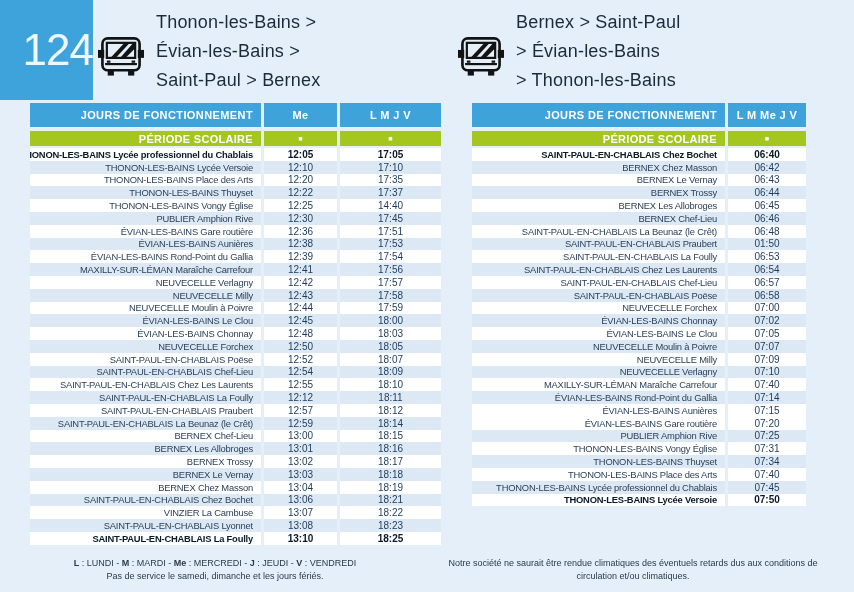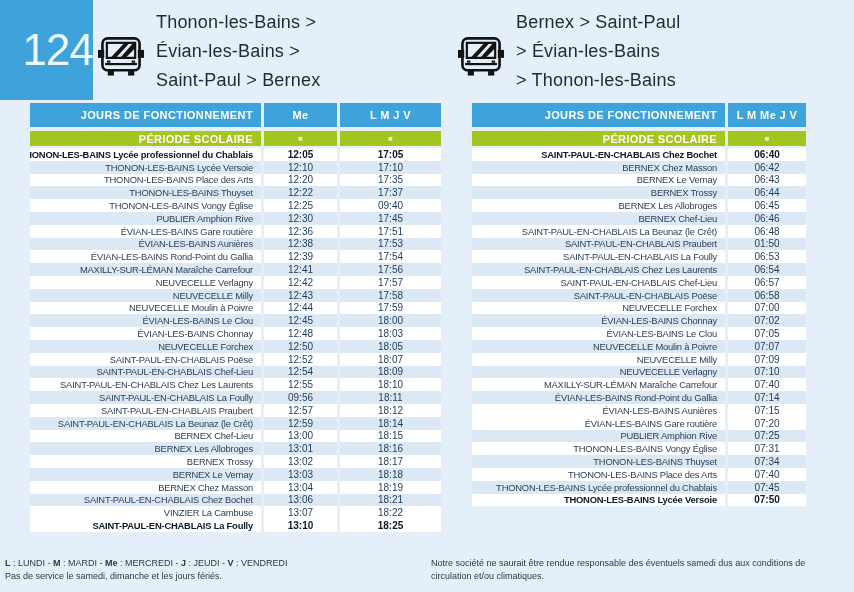--- a/index.html
+++ b/index.html
@@ -51,21 +51,21 @@
     padding-right:8px; font-size:9.4px; letter-spacing:-0.2px;
     white-space:nowrap; color:#2c4158;
   }
   .cell.time {
     display:flex; justify-content:center; align-items:center;
     font-size:10px; color:#1d3a5a;
   }
   .drow.em .cell { font-weight:bold; color:#0a1a28; }
   .drow.em .cell.stop, .drow.em .cell.time { color:#0a1a28; }
   
-  .footnote { position:absolute; top:557px; font-size:9px; line-height:12.5px; color:#2b3a48; }
+  .footnote { position:absolute; top:557px; font-size:9px; line-height:12.5px; color:#2b3a48;text-align:center; }
   .footnote.left  { left:5px;  width:420px; }
   .footnote.right { left:431px; width:404px; }
   .footnote b { font-weight:bold; }
 </style>
 </head>
 <body>
 
 <div class="page">
 
   <div class="route-box">
@@ -146,21 +146,21 @@
           <div class="cell time">17:35</div>
         </div>
         <div class="trow drow alt">
           <div class="cell stop">THONON-LES-BAINS Thuyset</div>
           <div class="cell time">12:22</div>
           <div class="cell time">17:37</div>
         </div>
         <div class="trow drow">
           <div class="cell stop">THONON-LES-BAINS Vongy Église</div>
           <div class="cell time">12:25</div>
-          <div class="cell time">09:40</div>
+          <div class="cell time">14:40</div>
         </div>
         <div class="trow drow alt">
           <div class="cell stop">PUBLIER Amphion Rive</div>
           <div class="cell time">12:30</div>
           <div class="cell time">17:45</div>
         </div>
         <div class="trow drow">
           <div class="cell stop">ÉVIAN-LES-BAINS Gare routière</div>
           <div class="cell time">12:36</div>
           <div class="cell time">17:51</div>
@@ -220,21 +220,21 @@
           <div class="cell time">12:54</div>
           <div class="cell time">18:09</div>
         </div>
         <div class="trow drow">
           <div class="cell stop">SAINT-PAUL-EN-CHABLAIS Chez Les Laurents</div>
           <div class="cell time">12:55</div>
           <div class="cell time">18:10</div>
         </div>
         <div class="trow drow alt">
           <div class="cell stop">SAINT-PAUL-EN-CHABLAIS La Foully</div>
-          <div class="cell time">09:56</div>
+          <div class="cell time">12:12</div>
           <div class="cell time">18:11</div>
         </div>
         <div class="trow drow">
           <div class="cell stop">SAINT-PAUL-EN-CHABLAIS Praubert</div>
           <div class="cell time">12:57</div>
           <div class="cell time">18:12</div>
         </div>
         <div class="trow drow alt">
           <div class="cell stop">SAINT-PAUL-EN-CHABLAIS La Beunaz (le Crêt)</div>
           <div class="cell time">12:59</div>
@@ -267,20 +267,25 @@
         </div>
         <div class="trow drow alt">
           <div class="cell stop">SAINT-PAUL-EN-CHABLAIS Chez Bochet</div>
           <div class="cell time">13:06</div>
           <div class="cell time">18:21</div>
         </div>
         <div class="trow drow">
           <div class="cell stop">VINZIER La Cambuse</div>
           <div class="cell time">13:07</div>
           <div class="cell time">18:22</div>
+        </div>
+        <div class="trow drow alt">
+          <div class="cell stop">SAINT-PAUL-EN-CHABLAIS Lyonnet</div>
+          <div class="cell time">13:08</div>
+          <div class="cell time">18:23</div>
         </div>
         <div class="trow drow em">
           <div class="cell stop">SAINT-PAUL-EN-CHABLAIS La Foully</div>
           <div class="cell time">13:10</div>
           <div class="cell time">18:25</div>
         </div>
       </div>
   </div>
 
   <div class="table table-right" id="table-right">
@@ -406,16 +411,16 @@
           <div class="cell time">07:50</div>
         </div>
       </div>
   </div>
 
   <div class="footnote left">
     <div id="legend-line"><b>L</b><span> : LUNDI - </span><b>M</b><span> : MARDI - </span><b>Me</b><span> : MERCREDI - </span><b>J</b><span> : JEUDI - </span><b>V</b><span> : VENDREDI</span></div>
     <div>Pas de service le samedi, dimanche et les jours fériés.</div>
   </div>
   <div class="footnote right">
-    <div>Notre société ne saurait être rendue responsable des éventuels samedi dus aux conditions de circulation et/ou climatiques.</div>
+    <div>Notre société ne saurait être rendue climatiques des éventuels retards dus aux conditions de circulation et/ou climatiques.</div>
   </div>
 
 </div>
 
 </body></html>

